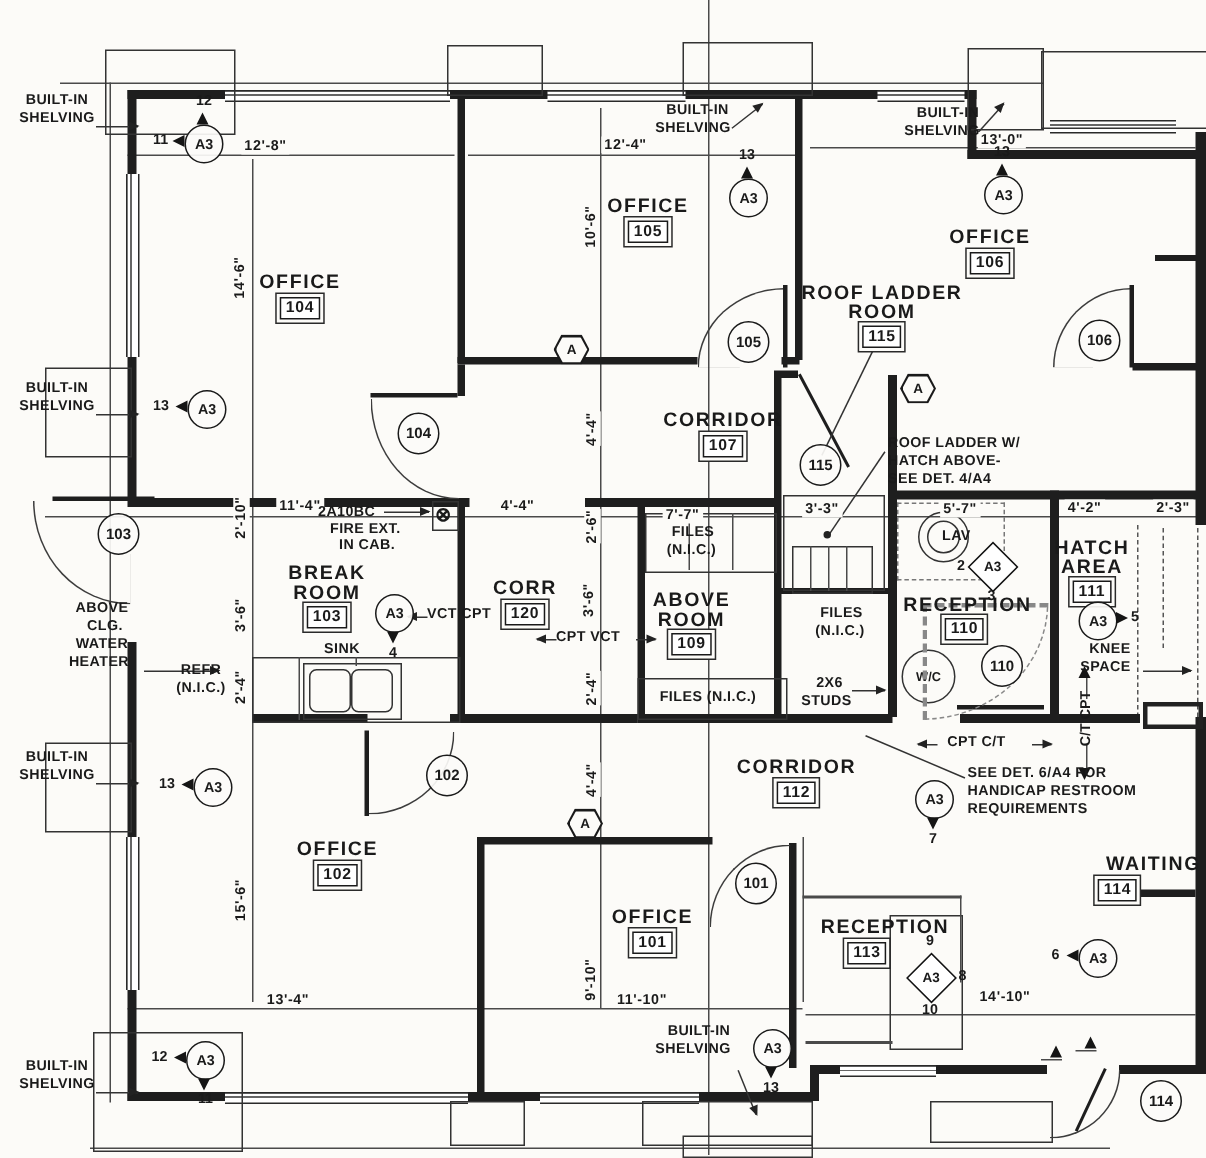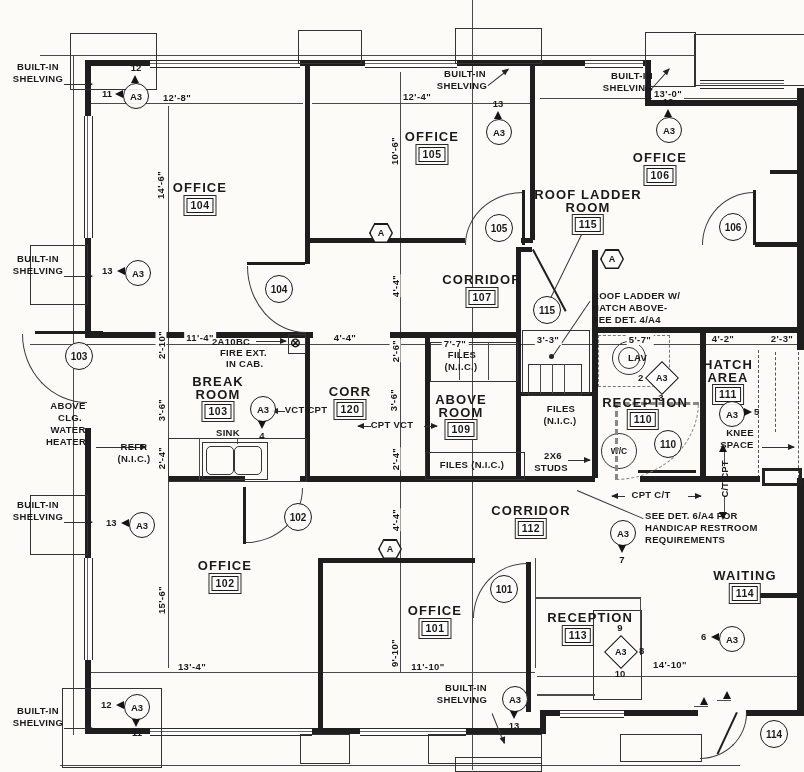--- a/index.html
+++ b/index.html
@@ -231,21 +231,21 @@
   <div class="rn" style="left:728px;top:370px">AREA</div>
   <div class="rnum" style="left:728px;top:387px">111</div>
   <div class="rn" style="left:531px;top:503px">CORRIDOR</div>
   <div class="rnum" style="left:531px;top:521px">112</div>
   <div class="rn" style="left:225px;top:558px">OFFICE</div>
   <div class="rnum" style="left:225px;top:576px">102</div>
   <div class="rn" style="left:435px;top:603px">OFFICE</div>
   <div class="rnum" style="left:435px;top:621px">101</div>
   <div class="rn" style="left:590px;top:610px">RECEPTION</div>
   <div class="rnum" style="left:578px;top:628px">113</div>
-  <div class="rn" style="left:745px;top:568px">WAITING</div>
+  <div class="rn" style="left:769px;top:568px">WAITING</div>
   <div class="rnum" style="left:745px;top:586px">114</div>
 
   <div class="dim" style="left:177px;top:92px">12'-8"</div>
   <div class="dim" style="left:417px;top:91px">12'-4"</div>
   <div class="dim" style="left:668px;top:88px">13'-0"</div>
   <div class="dim" style="left:200px;top:332px">11'-4"</div>
   <div class="dim" style="left:345px;top:332px">4'-4"</div>
   <div class="dim" style="left:455px;top:338px">7'-7"</div>
   <div class="dim" style="left:548px;top:334px">3'-3"</div>
   <div class="dim" style="left:640px;top:334px">5'-7"</div>

